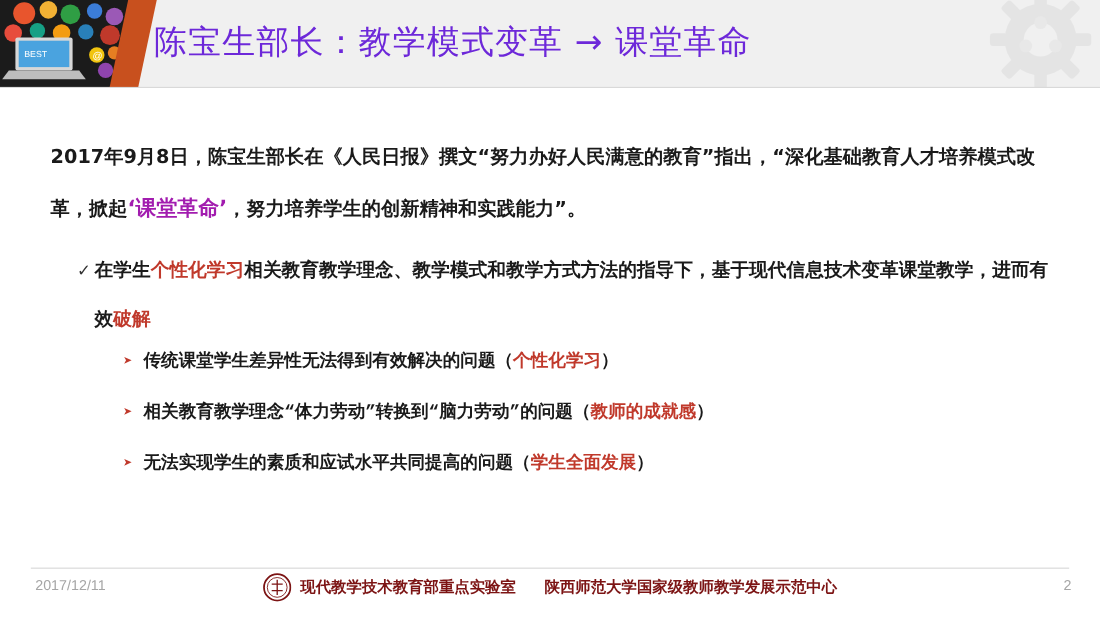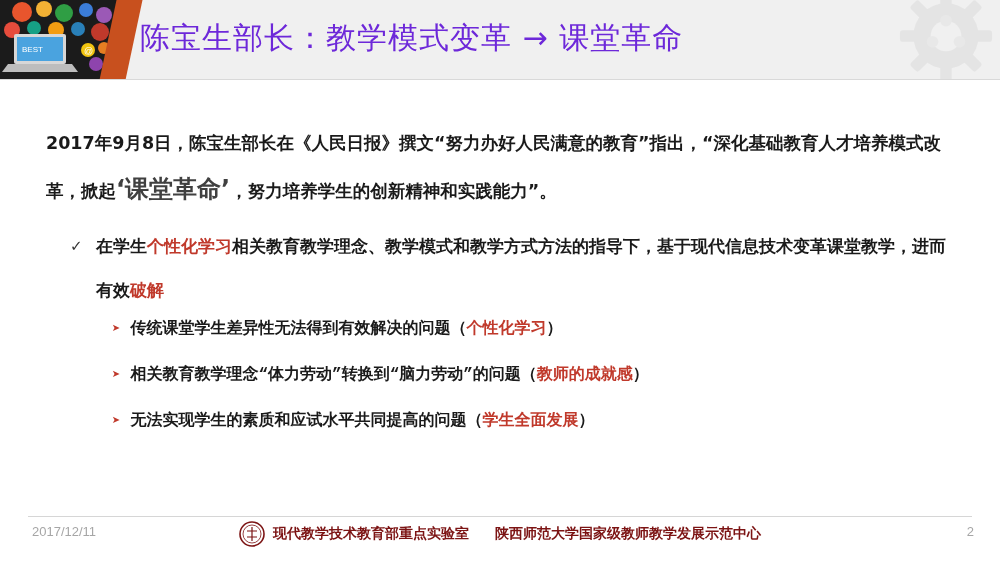--- a/index.html
+++ b/index.html
@@ -84,22 +84,22 @@
     left: 46px;
     top: 24px;
     width: 912px;
     font-size: 17.5px;
     font-weight: bold;
     color: #1a1a1a;
     line-height: 46px;
     font-family: "DejaVu Sans", "Liberation Sans", sans-serif;
   }
   .para .hl {
-    color: #404040;
-    font-size: 24px;
+    color: #a21caf;
+    font-size: 19px;
   }
 
   .lvl1 {
     position: absolute;
     left: 70px;
     top: 128px;
     width: 892px;
     font-size: 17px;
     font-weight: bold;
     color: #1a1a1a;
@@ -108,21 +108,21 @@
   }
   .lvl1 .tick {
     position: absolute;
     left: 0;
     top: 0;
     font-size: 15px;
     color: #333;
   }
   .lvl1 .lvl1-text {
     display: block;
-    margin-left: 26px;
+    margin-left: 16px;
   }
   .lvl1 .hl { color: #c0392b; }
 
   .sub {
     position: absolute;
     left: 112px;
     font-size: 16px;
     font-weight: bold;
     color: #1a1a1a;
     font-family: Liberation Mono, monospace;

